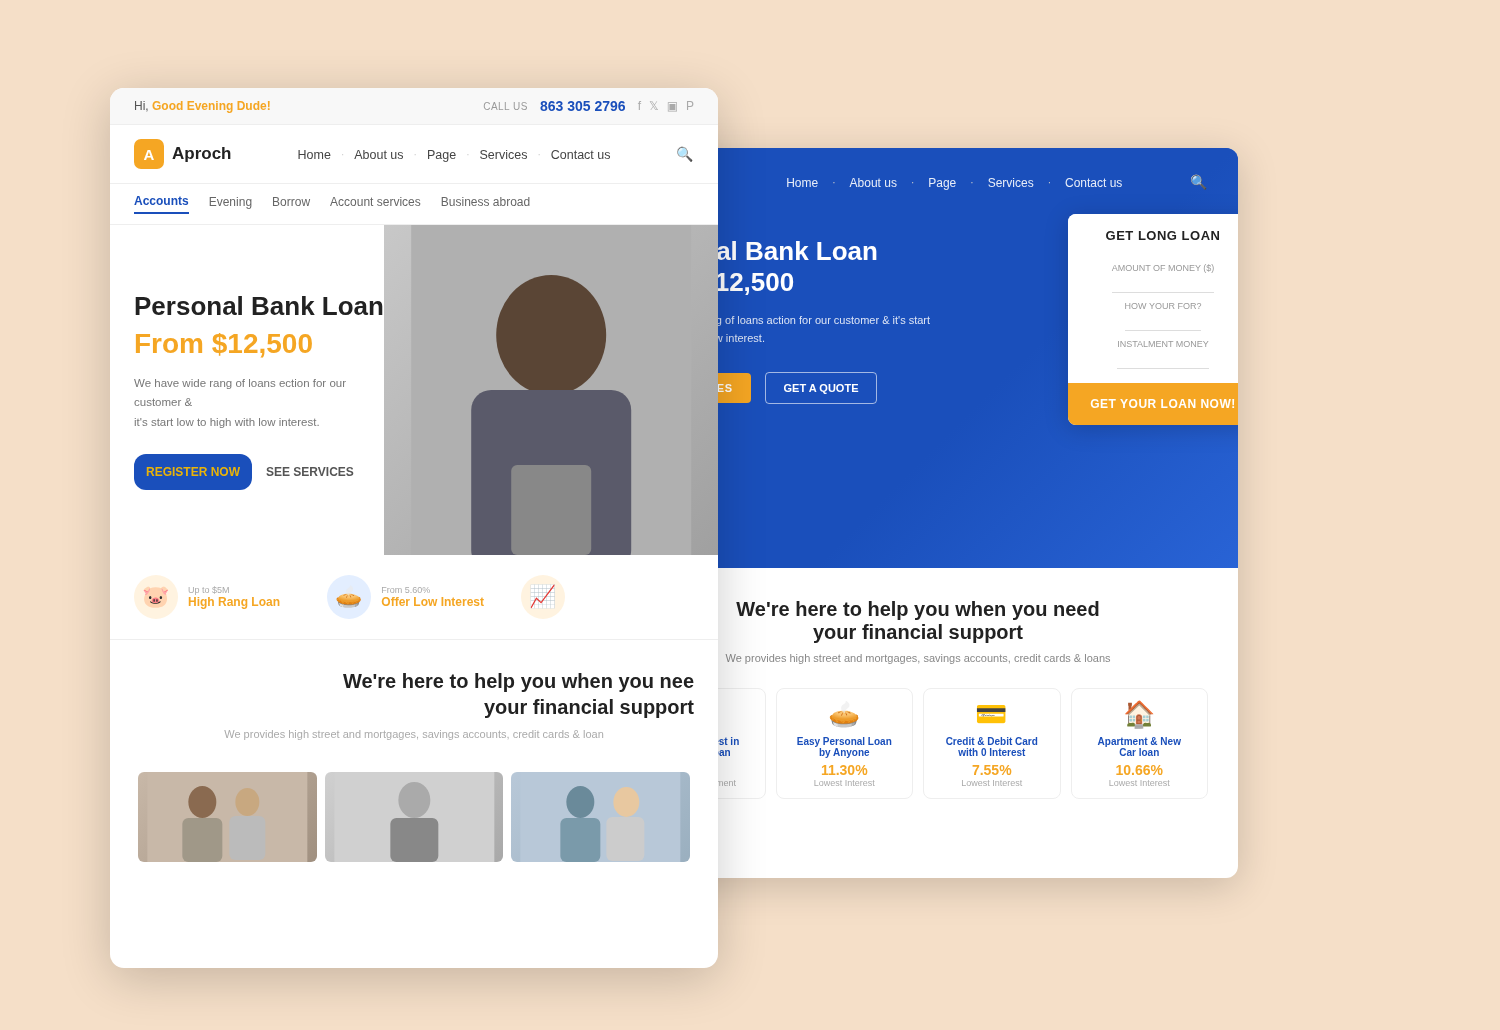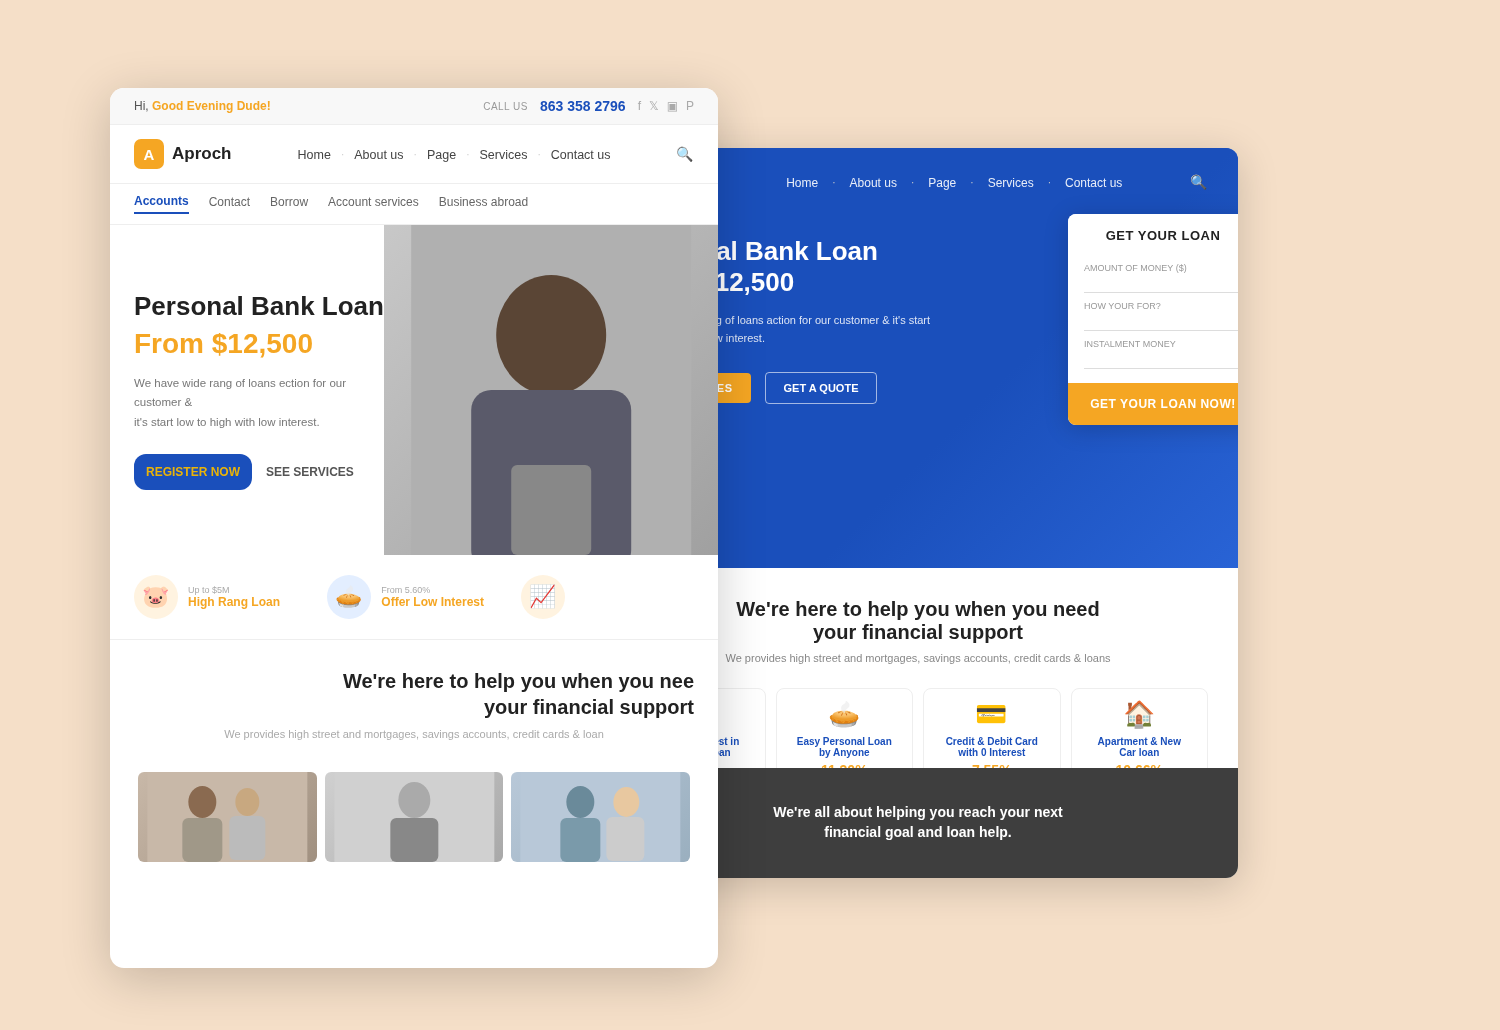--- a/index.html
+++ b/index.html
@@ -170,20 +170,21 @@
       font-weight: 800;
       color: #222;
       letter-spacing: 0.5px;
     }
 
     .loan-form-fields {
       padding: 10px 16px;
       display: flex;
       flex-direction: column;
       gap: 8px;
+      align-items: center;
     }
 
     .loan-field-label {
       font-size: 9px;
       color: #999;
       margin-bottom: 2px;
     }
 
     .loan-field-line {
       border-bottom: 1px solid #ddd;
@@ -627,21 +628,21 @@
       <div class="back-hero-desc">We have wide rang of loans action for our customer &amp; it's start
 low to high with low interest.</div>
       <div class="back-hero-buttons">
         <button class="btn-see-services">SEE SERVICES</button>
         <button class="btn-get-quote">GET A QUOTE</button>
       </div>
     </div>
 
     <div class="loan-form-card">
       <div class="loan-form-header">
-        <div class="loan-form-title">GET YOUR LOAN</div>
+        <div class="loan-form-title">GET LONG LOAN</div>
       </div>
       <div class="loan-form-fields">
         <div>
           <div class="loan-field-label">AMOUNT OF MONEY ($)</div>
           <div class="loan-field-line"></div>
         </div>
         <div>
           <div class="loan-field-label">HOW YOUR FOR?</div>
           <div class="loan-field-line"></div>
         </div>
@@ -678,34 +679,31 @@
       </div>
       <div class="back-service-item">
         <div class="back-service-icon">🏠</div>
         <div class="back-service-name">Apartment &amp; New<br>Car loan</div>
         <div class="back-service-rate">10.66%</div>
         <div class="back-service-label">Lowest Interest</div>
       </div>
     </div>
   </div>
 
-  <div class="back-card-dark-strip">
-    <div class="back-dark-strip-text">We're all about helping you reach your next<br>financial goal and loan help.</div>
-  </div>
 </div>
 
 <div class="front-card">
 
   <div class="front-topbar">
     <div class="front-topbar-greeting">
       Hi, <span>Good Evening Dude!</span>
     </div>
     <div class="front-topbar-right">
       <span class="call-us-label">CALL US</span>
-      <span class="call-us-number">863 358 2796</span>
+      <span class="call-us-number">863 305 2796</span>
       <div class="social-icons">
         <span class="social-icon">f</span>
         <span class="social-icon">𝕏</span>
         <span class="social-icon">▣</span>
         <span class="social-icon">P</span>
       </div>
     </div>
   </div>
 
   <div class="front-nav">
@@ -722,21 +720,21 @@
       <li class="separator nav-dot">·</li>
       <li><a href="#">Services</a></li>
       <li class="separator nav-dot">·</li>
       <li><a href="#">Contact us</a></li>
     </ul>
     <span style="color:#aaa;font-size:14px;cursor:pointer;">🔍</span>
   </div>
 
   <div class="front-subnav">
     <span class="front-subnav-item active">Accounts</span>
-    <span class="front-subnav-item">Contact</span>
+    <span class="front-subnav-item">Evening</span>
     <span class="front-subnav-item">Borrow</span>
     <span class="front-subnav-item">Account services</span>
     <span class="front-subnav-item">Business abroad</span>
   </div>
 
   <div class="front-hero">
     <div class="front-hero-content">
       <div class="front-hero-title">Personal Bank Loan</div>
       <div class="front-hero-amount">From <span>$12,500</span></div>
       <div class="front-hero-desc">We have wide rang of loans ection for our customer &amp;<br>it's start low to high with low interest.</div>

